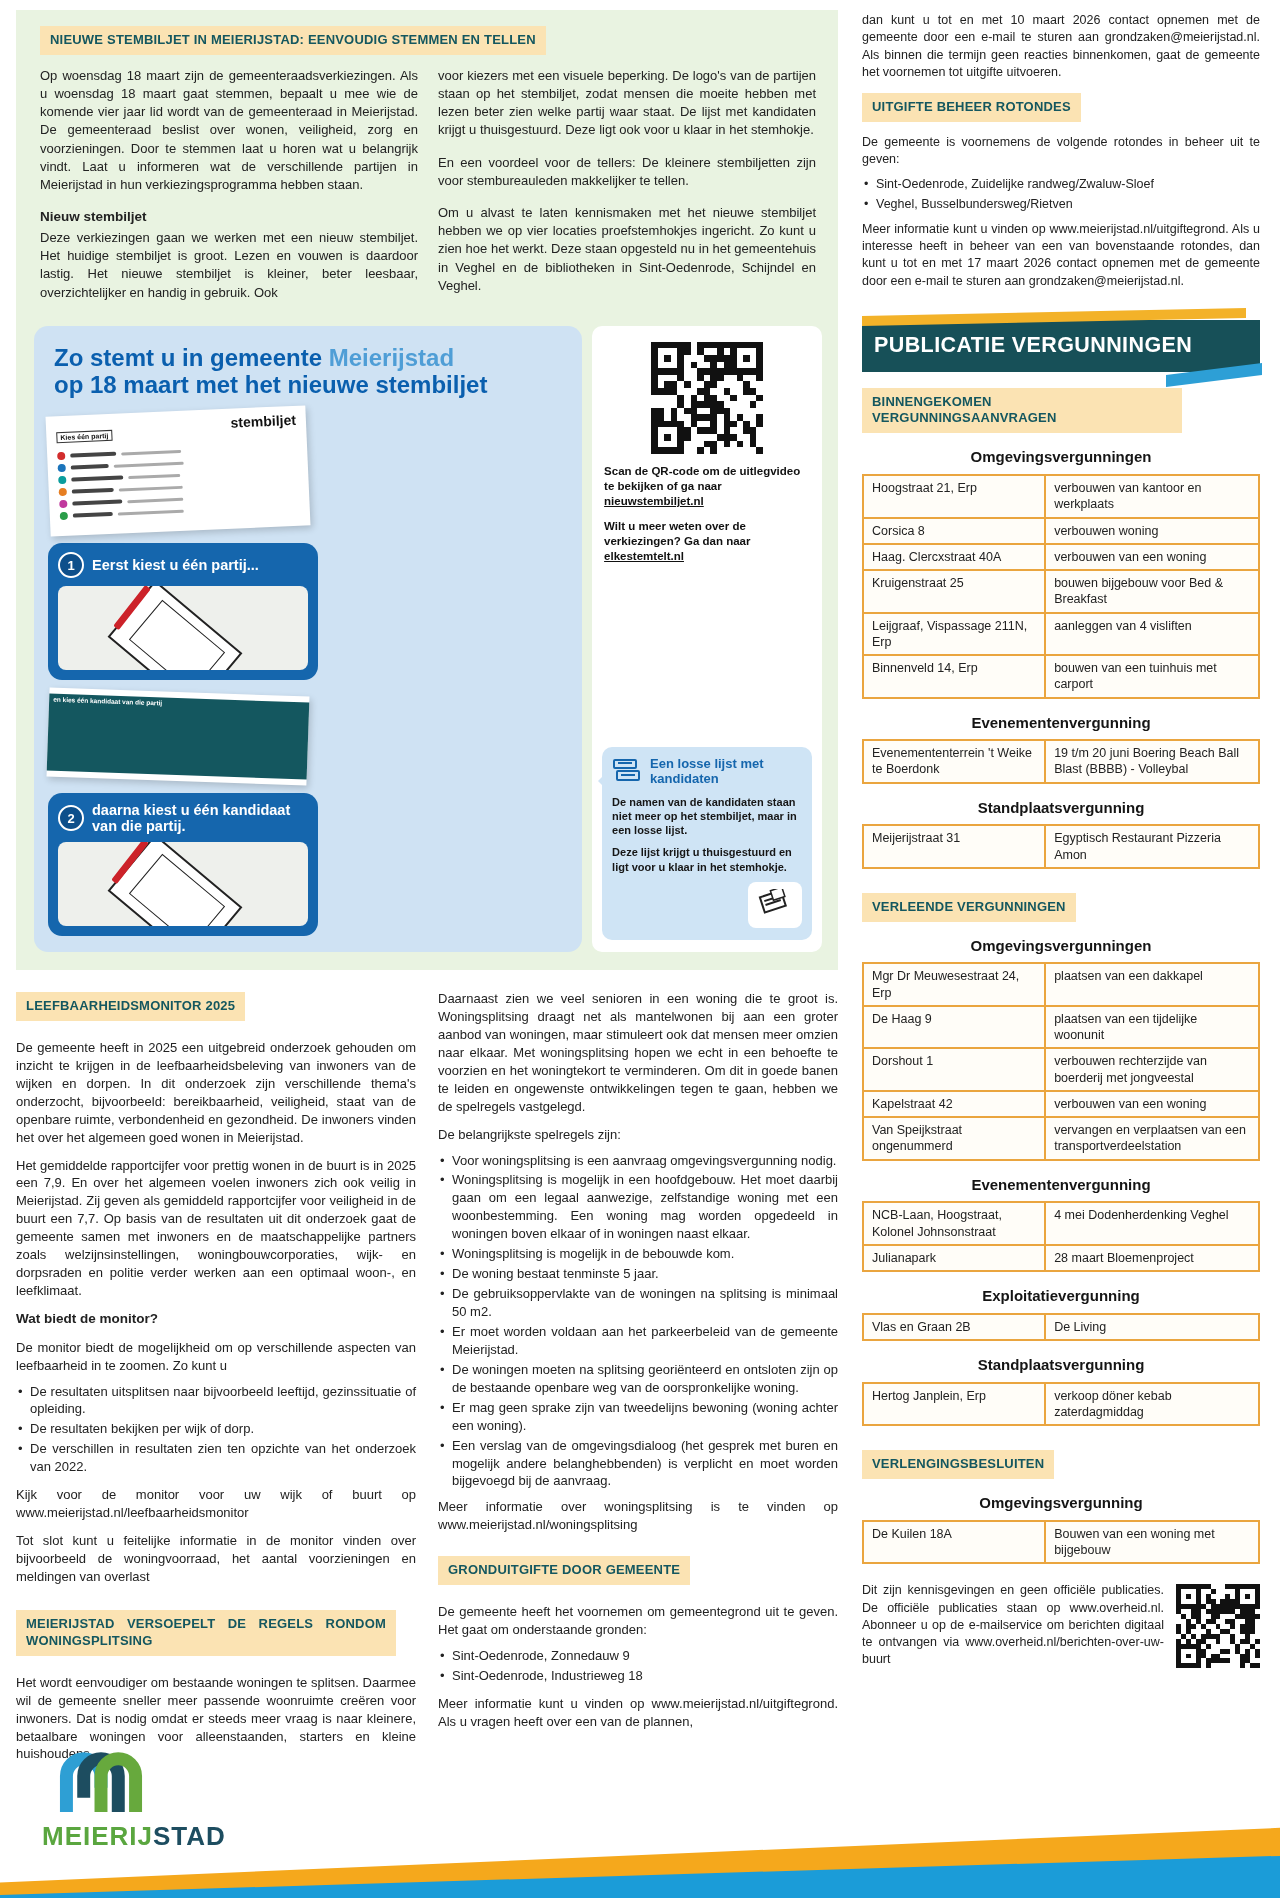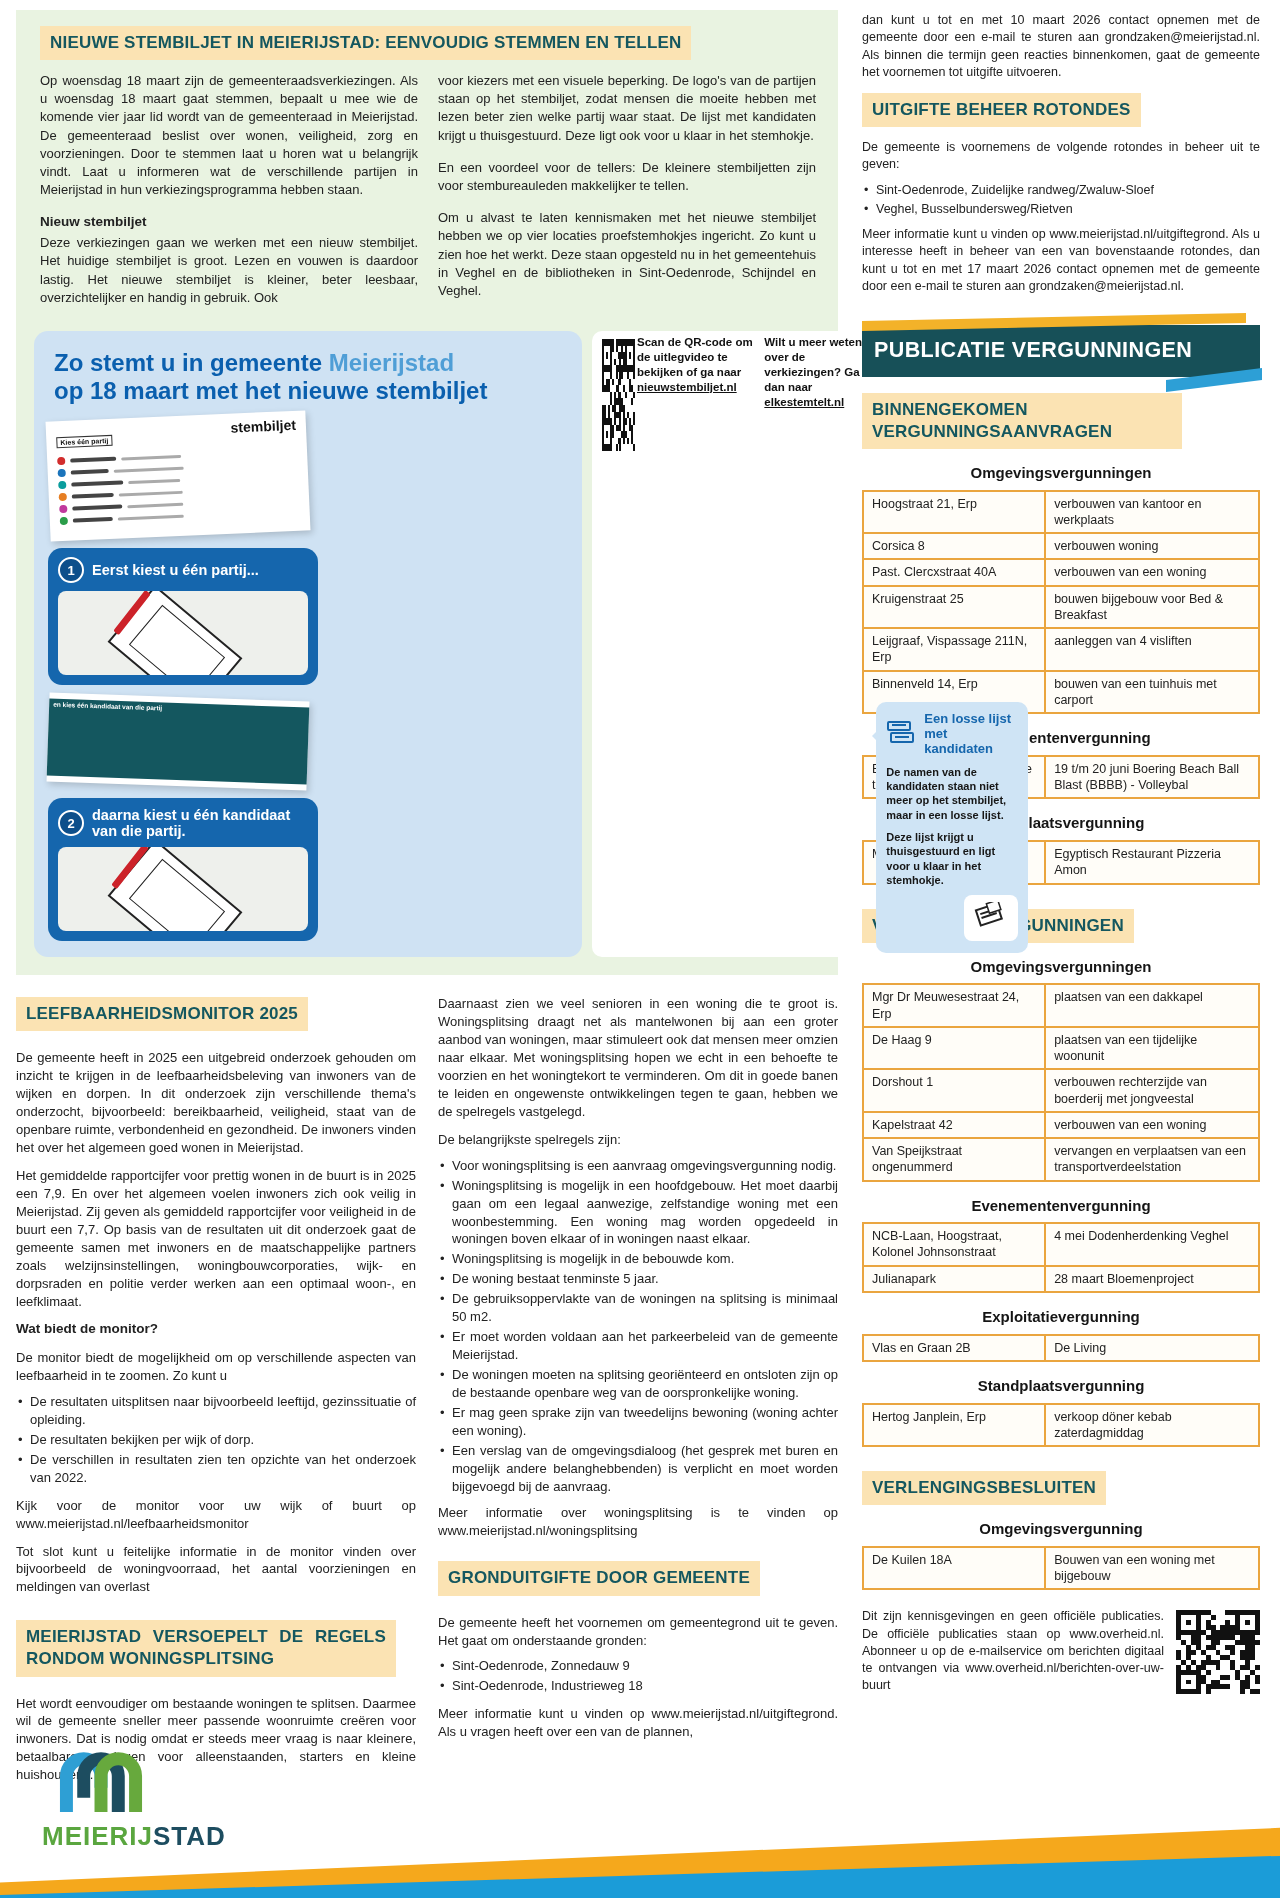--- a/index.html
+++ b/index.html
@@ -4,21 +4,21 @@
 <style>
   html,body{margin:0;padding:0;background:#fff;}
   .page{position:relative;width:1280px;height:1898px;background:#fff;overflow:hidden;
         font-family:"Liberation Sans",sans-serif;color:#222;}
   .columns{display:flex;gap:24px;padding:10px 18px 0 16px;}
   .main-col{width:822px;flex:0 0 822px;}
   .rail-col{width:398px;flex:0 0 398px;font-size:12.5px;line-height:1.38;text-align:justify;}
 
   
   .hl{display:inline-block;background:#fbe3b3;color:#14575f;font-weight:800;
-      font-size:17px;letter-spacing:.2px;padding:6px 10px;line-height:1.3;}
+      font-size:13px;letter-spacing:.2px;padding:6px 10px;line-height:1.3;}
   .hl.narrow{max-width:300px;}
 
   
   .green-section{background:#e9f3e1;padding:16px 14px 18px 16px;}
   .green-section .hl{margin-left:8px;}
   .twocol{display:flex;gap:20px;margin-top:12px;padding:0 8px;}
   .twocol .col{flex:1;font-size:13px;line-height:1.4;text-align:justify;}
   .col p{margin:0 0 14px;}
   .subhead{font-weight:800;font-size:13.5px;margin:2px 0 2px;}
 
@@ -43,21 +43,21 @@
   .mini-grid div{height:7px;border:1px solid #888;}
   .step{background:#1566ad;border-radius:14px;padding:9px 10px 10px;width:250px;color:#fff;}
   .step-head{display:flex;align-items:center;gap:8px;font-weight:800;font-size:14.5px;}
   .step-num{width:22px;height:22px;flex:0 0 22px;border-radius:50%;background:#0d4f8b;
             border:2px solid #fff;display:flex;align-items:center;justify-content:center;
             font-size:13px;font-weight:800;}
   .step-art{background:#eef0ec;border-radius:8px;margin-top:8px;height:84px;position:relative;overflow:hidden;}
   .sk{position:absolute;border:2px solid #222;background:#fff;transform:rotate(40deg);}
   .pencil{position:absolute;width:52px;height:7px;background:#cc2229;transform:rotate(-52deg);
           border-radius:2px;}
-  .info-right{flex:1;display:flex;flex-direction:row;background:#fff;border-radius:10px;padding:4px 10px;}
+  .info-right{flex:1;display:flex;flex-direction:column;background:#fff;border-radius:10px;padding:12px 10px;}
   .qr{display:grid;grid-template-columns:repeat(17,1fr);grid-auto-rows:1fr;width:112px;height:112px;
       background:#fff;margin:4px auto 10px;}
   .qr div.on{background:#111;}
   .qr-cap{font-size:11.5px;font-weight:700;line-height:1.3;color:#111;margin:0 2px 10px;}
   .qr-cap .lnk{text-decoration:underline;}
   .callout-panel{background:#cfe4f5;border-radius:10px;padding:10px 10px 12px;margin-top:auto;position:relative;}
   .callout-panel:before{content:'';position:absolute;left:-12px;top:26px;border:8px solid transparent;
                         border-right-color:#cfe4f5;}
   .callout-head{display:flex;gap:8px;align-items:center;color:#1566ad;font-weight:800;
                 font-size:13px;line-height:1.15;}
@@ -616,21 +616,21 @@
             <tbody>
               <tr>
                 <td>Hoogstraat 21, Erp</td>
                 <td>verbouwen van kantoor en werkplaats</td>
               </tr>
               <tr>
                 <td>Corsica 8</td>
                 <td>verbouwen woning</td>
               </tr>
               <tr>
-                <td>Past. Clercxstraat 40A</td>
+                <td>Haag. Clercxstraat 40A</td>
                 <td>verbouwen van een woning</td>
               </tr>
               <tr>
                 <td>Kruigenstraat 25</td>
                 <td>bouwen bijgebouw voor Bed &amp; Breakfast</td>
               </tr>
               <tr>
                 <td>Leijgraaf, Vispassage 211N, Erp</td>
                 <td>aanleggen van 4 visliften</td>
               </tr>

